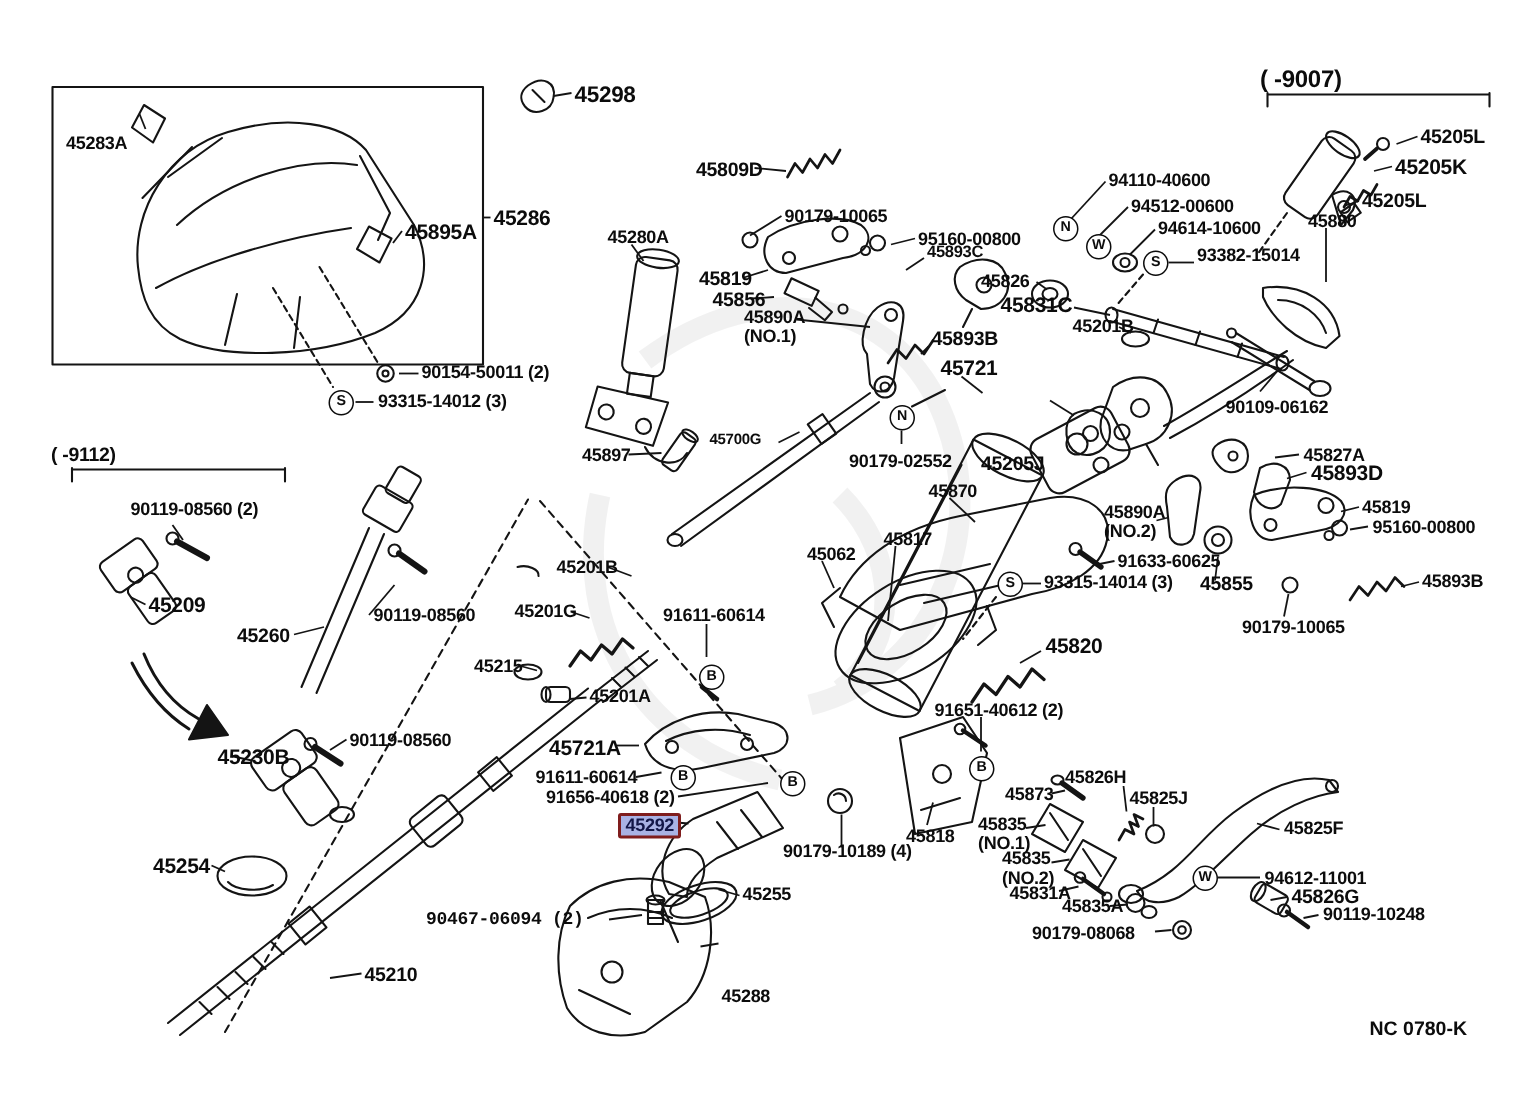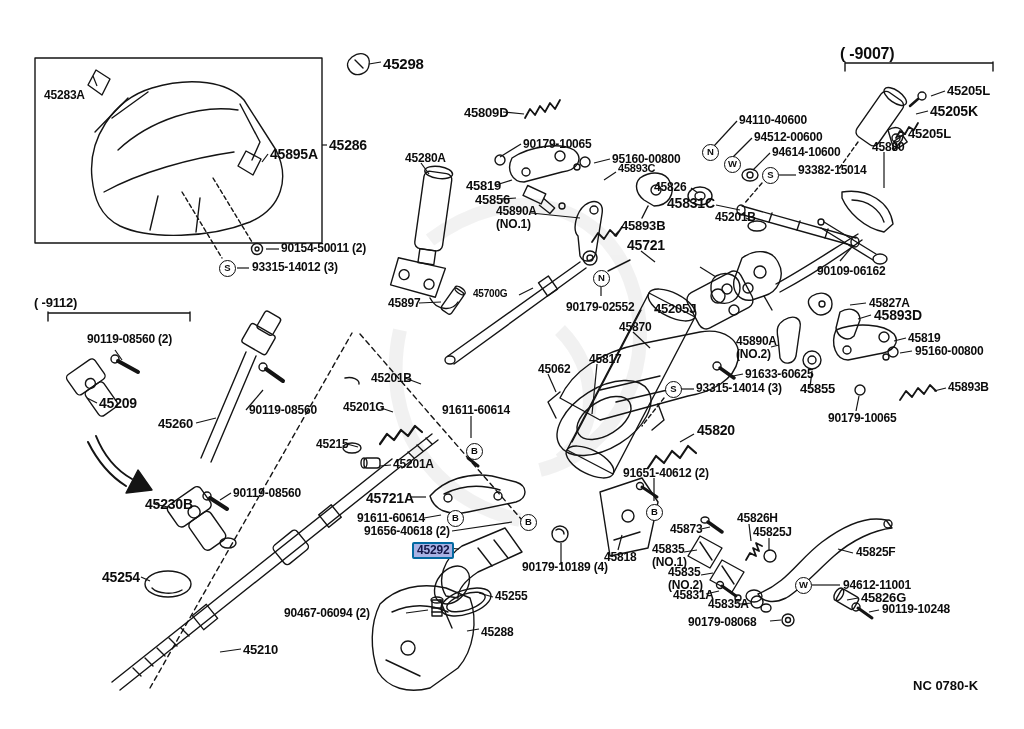--- a/index.html
+++ b/index.html
@@ -1,21 +1,21 @@
 <!DOCTYPE html>
 <html><head>
 <meta charset="utf-8">
 <style>
   html,body{margin:0;padding:0;background:#fff;}
   #stage{position:relative;width:1024px;height:729px;background:#ffffff;overflow:hidden;
          font-family:"Liberation Sans", sans-serif;}
   #art{position:absolute;left:0;top:0;}
   .lbl{position:absolute;font-weight:700;font-size:12px;line-height:1.05;color:#0c0c0c;
        white-space:pre-line;letter-spacing:-0.2px;cursor:default;}
-  .lbl.hl{background:#a9b2e4;color:#131647;border:2px solid #0369a1;border-radius:2px;
+  .lbl.hl{background:#a9b2e4;color:#131647;border:2px solid #7f1d1d;border-radius:2px;
           padding:0 3px;line-height:1.1;}
   .co{position:absolute;width:15px;height:15px;border:1.6px solid #0c0c0c;border-radius:50%;
       font-weight:700;font-size:9.5px;color:#0c0c0c;text-align:center;line-height:14px;
       background:#fff;}
   .code{position:absolute;left:913px;top:678px;font-weight:700;font-size:13px;color:#0c0c0c;}
 </style>
 </head>
 <body>
 
 <div id="stage">
@@ -403,25 +403,25 @@
       <div class="lbl" style="left: 736px; top: 335px;">45890A
 (NO.2)</div>
       <div class="lbl" style="left: 745px; top: 368px;">91633-60625</div>
       <div class="lbl" style="left: 696px; top: 382px;">93315-14014 (3)</div>
       <div class="lbl" style="left: 800px; top: 382px; font-size: 13px;">45855</div>
       <div class="lbl" style="left: 908px; top: 332px;">45819</div>
       <div class="lbl" style="left: 915px; top: 345px;">95160-00800</div>
       <div class="lbl" style="left: 948px; top: 381px;">45893B</div>
       <div class="lbl" style="left: 828px; top: 412px;">90179-10065</div>
       <div class="lbl" style="left: 697px; top: 423px; font-size: 14px;">45820</div>
-      <div class="lbl" style="left: 284px; top: 607px;">90467-06094 (2)</div>
+      <div class="lbl" style="left: 284px; top: 607px; font-family: Liberation Mono, monospace;">90467-06094 (2)</div>
       <div class="lbl" style="left: 243px; top: 643px; font-size: 13px;">45210</div>
       <div class="lbl" style="left: 495px; top: 590px;">45255</div>
-      <div class="lbl" style="left: 481px; top: 626px;">45288</div>
-      <div class="lbl" style="left: 737px; top: 512px;">45826H</div>
+      <div class="lbl" style="left: 481px; top: 658px;">45288</div>
+      <div class="lbl" style="left: 710px; top: 512px;">45826H</div>
       <div class="lbl" style="left: 670px; top: 523px;">45873</div>
       <div class="lbl" style="left: 753px; top: 526px;">45825J</div>
       <div class="lbl" style="left: 652px; top: 543px;">45835
 (NO.1)</div>
       <div class="lbl" style="left: 668px; top: 566px;">45835
 (NO.2)</div>
       <div class="lbl" style="left: 673px; top: 589px;">45831A</div>
       <div class="lbl" style="left: 708px; top: 598px;">45835A</div>
       <div class="lbl" style="left: 688px; top: 616px;">90179-08068</div>
       <div class="lbl" style="left: 856px; top: 546px;">45825F</div>

